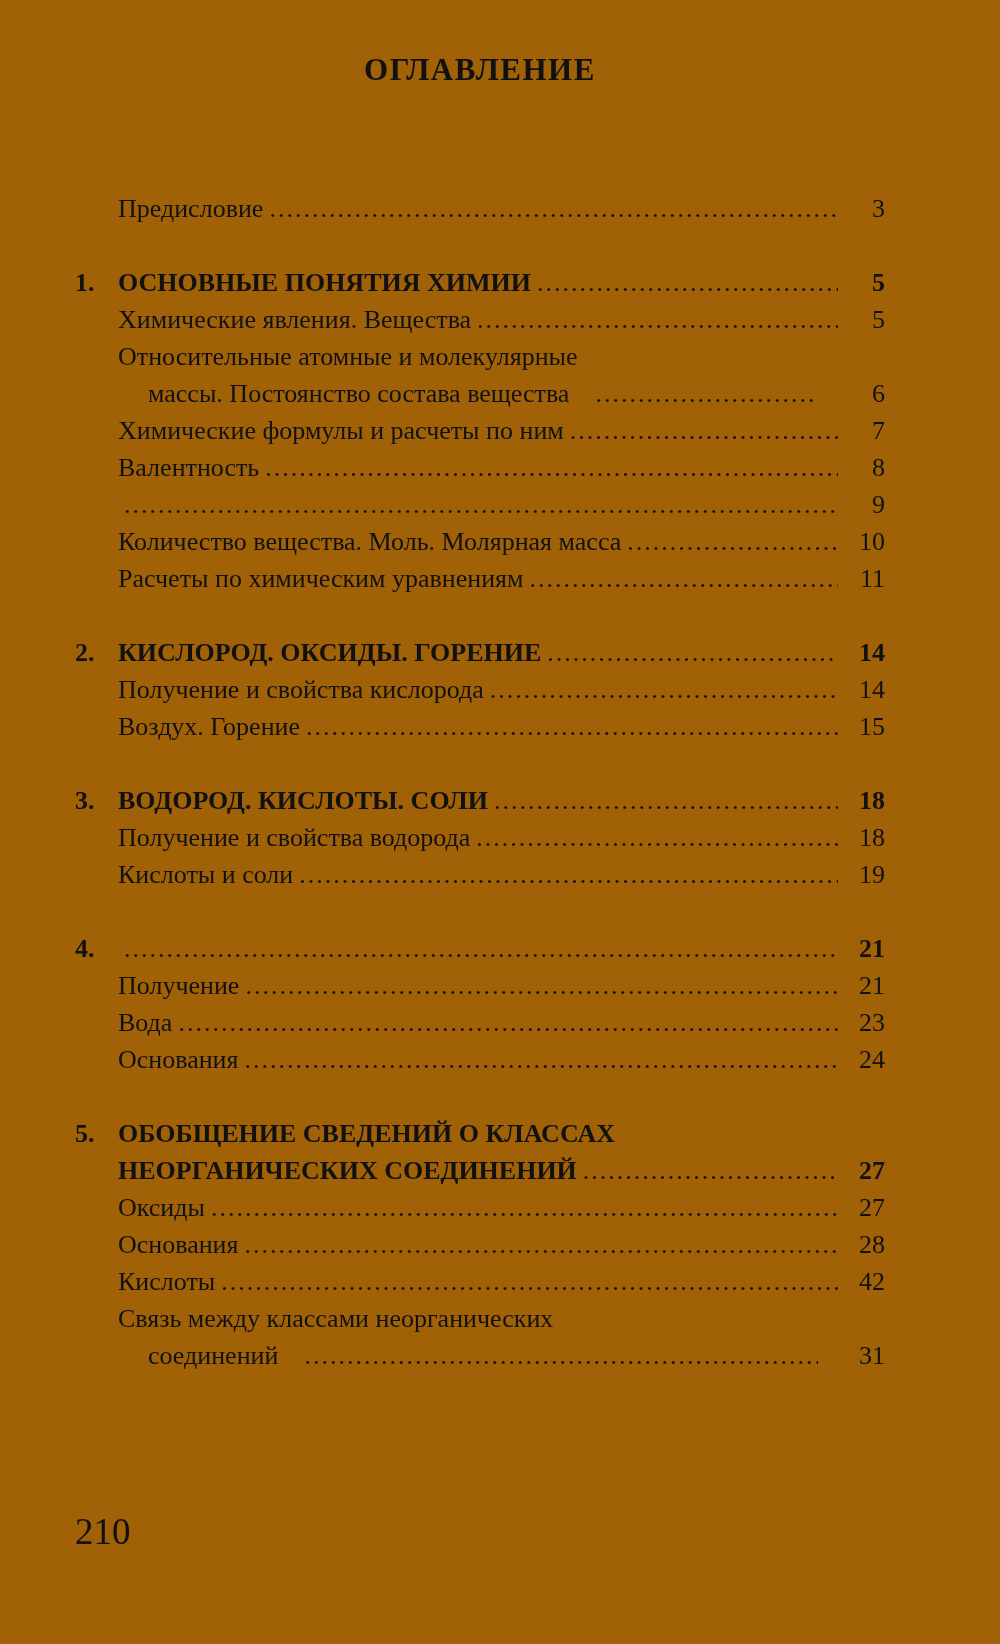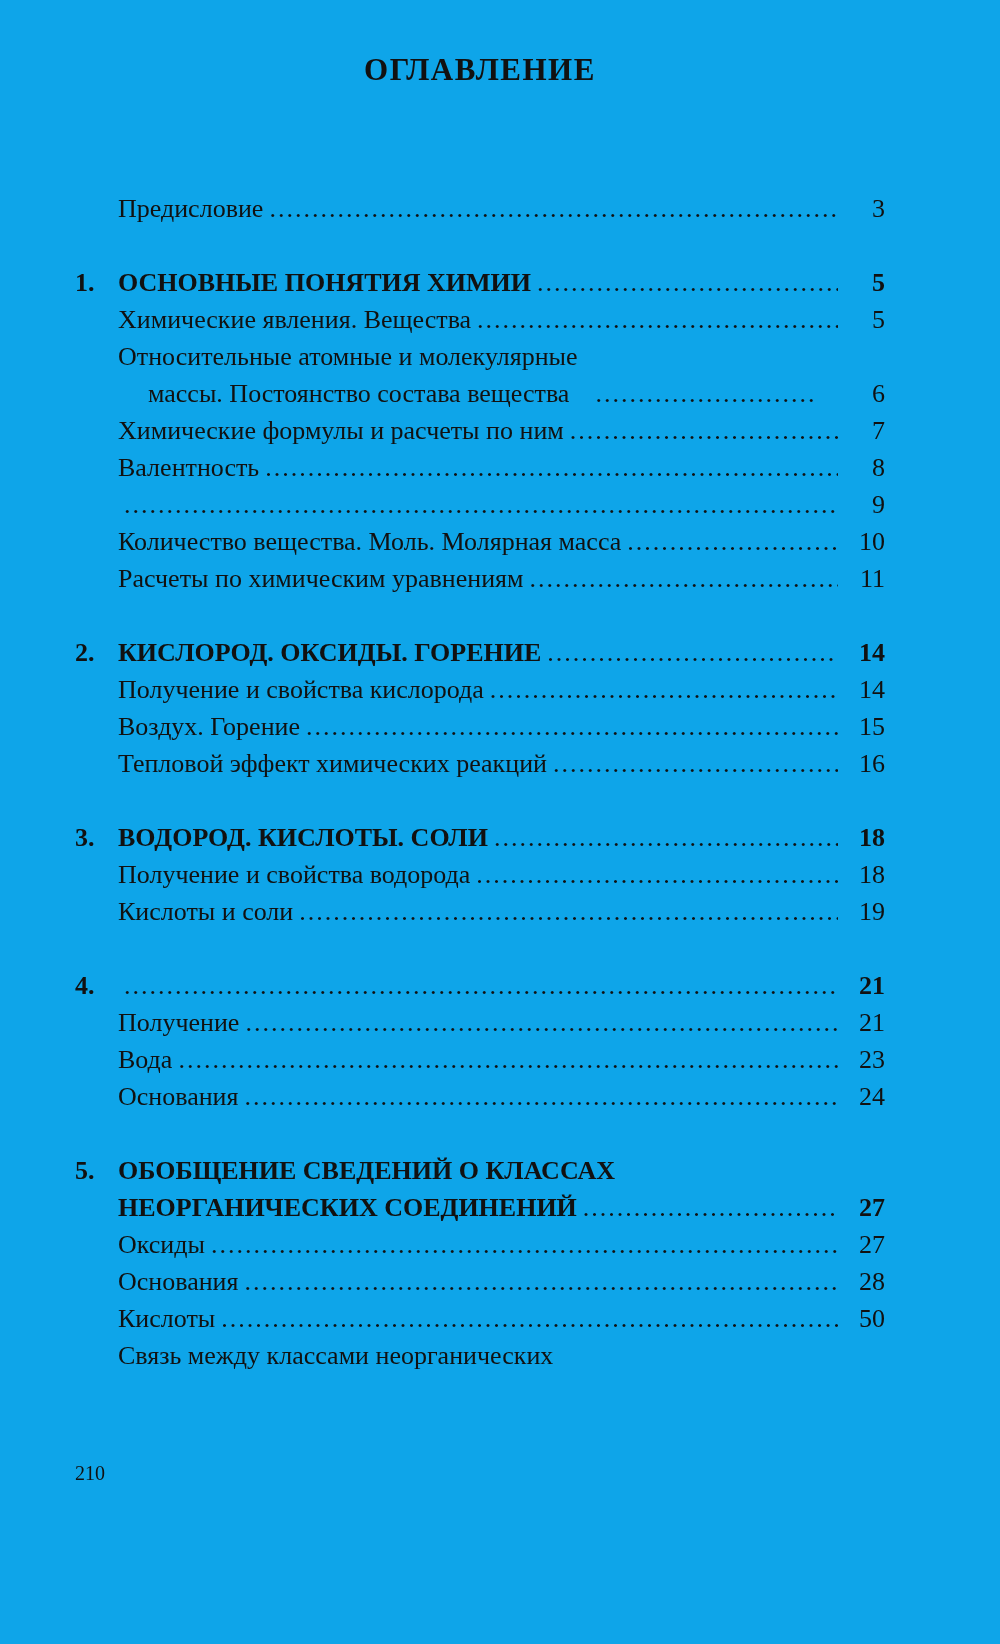--- a/index.html
+++ b/index.html
@@ -4,21 +4,21 @@
 <style>
   html, body {
     margin: 0;
     padding: 0;
     background: #e8e8e8;
   }
   .page {
     position: relative;
     width: 1000px;
     height: 1644px;
-    background: #0ea5e9;
+    background: #a16207;
     color: #111;
     font-family: "Liberation Serif", "DejaVu Serif", serif;
     overflow: hidden;
     margin: 0 auto;
   }
   .content {
     padding: 52px 115px 0 75px; 
   }
   .title {
     margin: 0;
@@ -70,22 +70,22 @@
 
   .pg {
     flex: none;
     min-width: 44px;
     text-align: right;
   }
 
   .footer {
     position: absolute;
     left: 75px;
-    top: 1462px;
-    font-size: 20px;
+    top: 1510px;
+    font-size: 37px;
   }
 </style>
 </head>
 <body>
 
 <div class="page">
   <div class="content">
     <h1 class="title">ОГЛАВЛЕНИЕ</h1>
     <div class="toc" id="toc">
         <div class="section">
@@ -208,30 +208,20 @@
           <div class="entry">
             <span class="num"></span>
             <div class="entry-body">
               <div class="line">
                 <span class="line-text">Воздух. Горение</span>
                 <span class="dots"></span>
                 <span class="pg">15</span>
               </div>
             </div>
           </div>
-          <div class="entry">
-            <span class="num"></span>
-            <div class="entry-body">
-              <div class="line">
-                <span class="line-text">Тепловой эффект химических реакций</span>
-                <span class="dots"></span>
-                <span class="pg">16</span>
-              </div>
-            </div>
-          </div>
         </div>
         <div class="section">
           <div class="entry bold">
             <span class="num">3.</span>
             <div class="entry-body">
               <div class="line">
                 <span class="line-text">ВОДОРОД. КИСЛОТЫ. СОЛИ</span>
                 <span class="dots"></span>
                 <span class="pg">18</span>
               </div>
@@ -332,29 +322,34 @@
                 <span class="pg">28</span>
               </div>
             </div>
           </div>
           <div class="entry">
             <span class="num"></span>
             <div class="entry-body">
               <div class="line">
                 <span class="line-text">Кислоты</span>
                 <span class="dots"></span>
-                <span class="pg">50</span>
+                <span class="pg">42</span>
               </div>
             </div>
           </div>
           <div class="entry">
             <span class="num"></span>
             <div class="entry-body">
               <div class="line">
                 <span class="line-text">Связь между классами неорганических</span>
+              </div>
+              <div class="line cont">
+                <span class="line-text">соединений</span>
+                <span class="dots"></span>
+                <span class="pg">31</span>
               </div>
             </div>
           </div>
         </div>
       </div>
   </div>
   <div class="footer">210</div>
 </div>
 
 </body></html>

